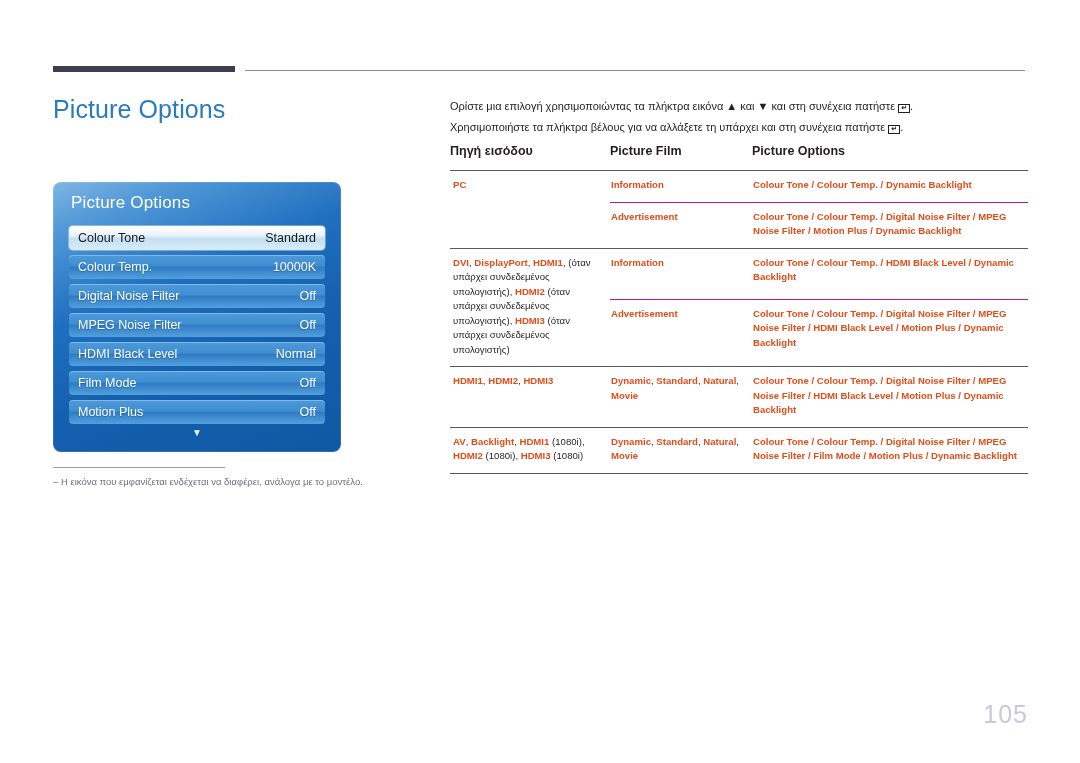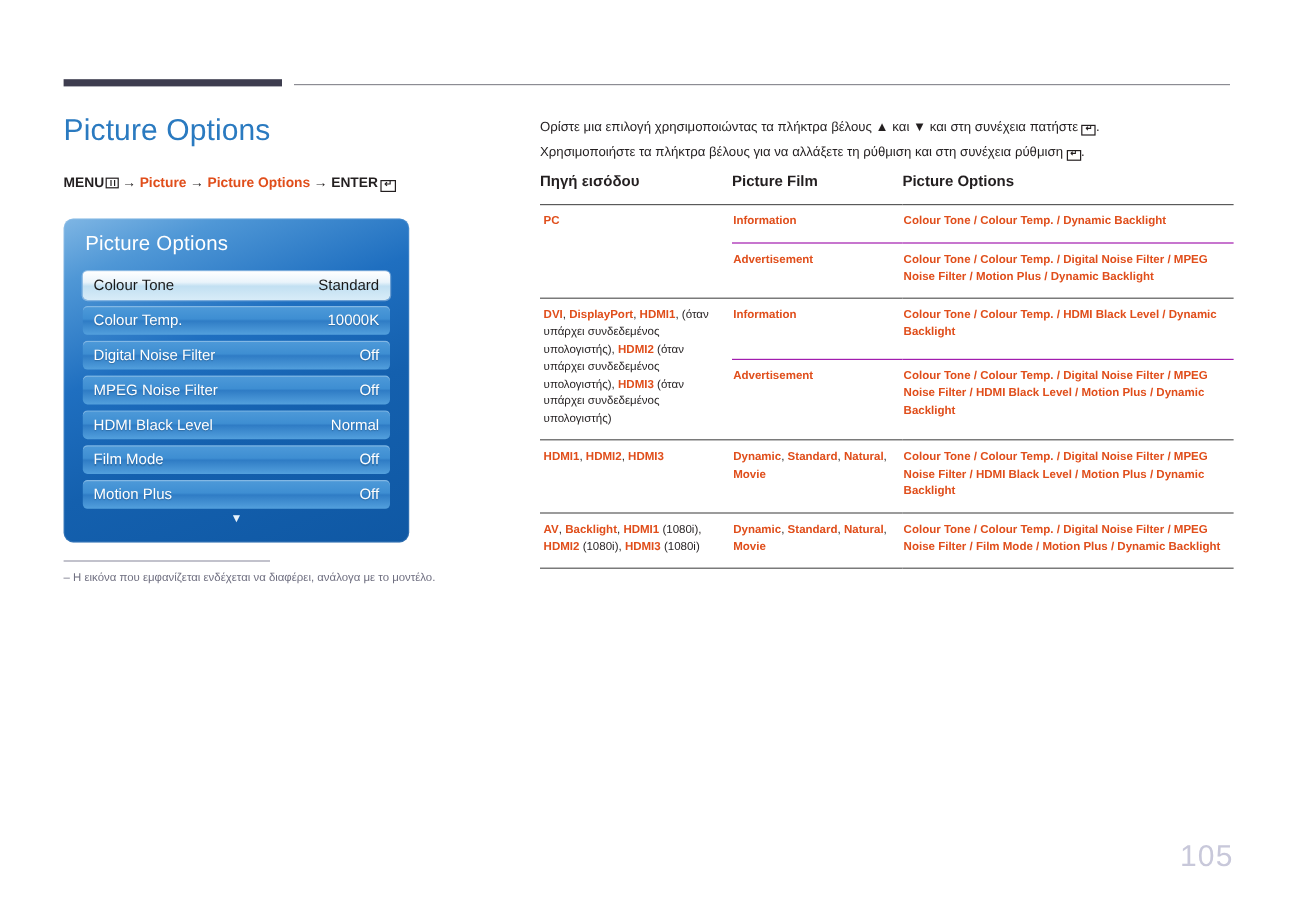--- a/index.html
+++ b/index.html
@@ -283,23 +283,20 @@
 <body>
 
 <div class="top-rules">
   <div class="rule-thick"></div>
   <div class="rule-thin"></div>
 </div>
 
 <div class="left-col">
   <h1 class="page-title">Picture Options</h1>
 
-  <div class="breadcrumb">
-    <span>MENU</span><span class="icon-menu"></span><span class="bc-arrow">→</span><span class="bc-accent">Picture</span><span class="bc-arrow">→</span><span class="bc-accent">Picture Options</span><span class="bc-arrow">→</span><span>ENTER</span><span class="icon-enter"><span>↵</span></span>
-  </div>
 </div>
 
 <div class="osd">
   <div class="osd-title">Picture Options</div>
   <div class="osd-list">
 
     <div class="osd-row selected">
       <span class="osd-label">Colour Tone</span>
       <span class="osd-value">Standard</span>
     </div>
@@ -336,24 +333,24 @@
 
   </div>
   <div class="osd-more">▼</div>
 </div>
 
 <div class="foot-rule"></div>
 <div class="footnote">–  Η εικόνα που εμφανίζεται ενδέχεται να διαφέρει, ανάλογα με το μοντέλο.</div>
 
 <div class="right-col">
   <div class="intro-line">
-    <span>Ορίστε μια επιλογή χρησιμοποιώντας τα πλήκτρα βέλους ▲ και ▼ και στη συνέχεια πατήστε </span><span class="inline-enter"><span>↵</span></span><span>.</span>
+    <span>Ορίστε μια επιλογή χρησιμοποιώντας τα πλήκτρα εικόνα ▲ και ▼ και στη συνέχεια πατήστε </span><span class="inline-enter"><span>↵</span></span><span>.</span>
   </div>
   <div class="intro-line">
-    <span>Χρησιμοποιήστε τα πλήκτρα βέλους για να αλλάξετε τη ρύθμιση και στη συνέχεια ρύθμιση </span><span class="inline-enter"><span>↵</span></span><span>.</span>
+    <span>Χρησιμοποιήστε τα πλήκτρα βέλους για να αλλάξετε τη υπάρχει και στη συνέχεια πατήστε </span><span class="inline-enter"><span>↵</span></span><span>.</span>
   </div>
 </div>
 
 <table class="tbl">
   <thead>
     <tr>
       <th class="col-a">Πηγή εισόδου</th>
       <th class="col-b">Picture Film</th>
       <th class="col-c">Picture Options</th>
     </tr>

